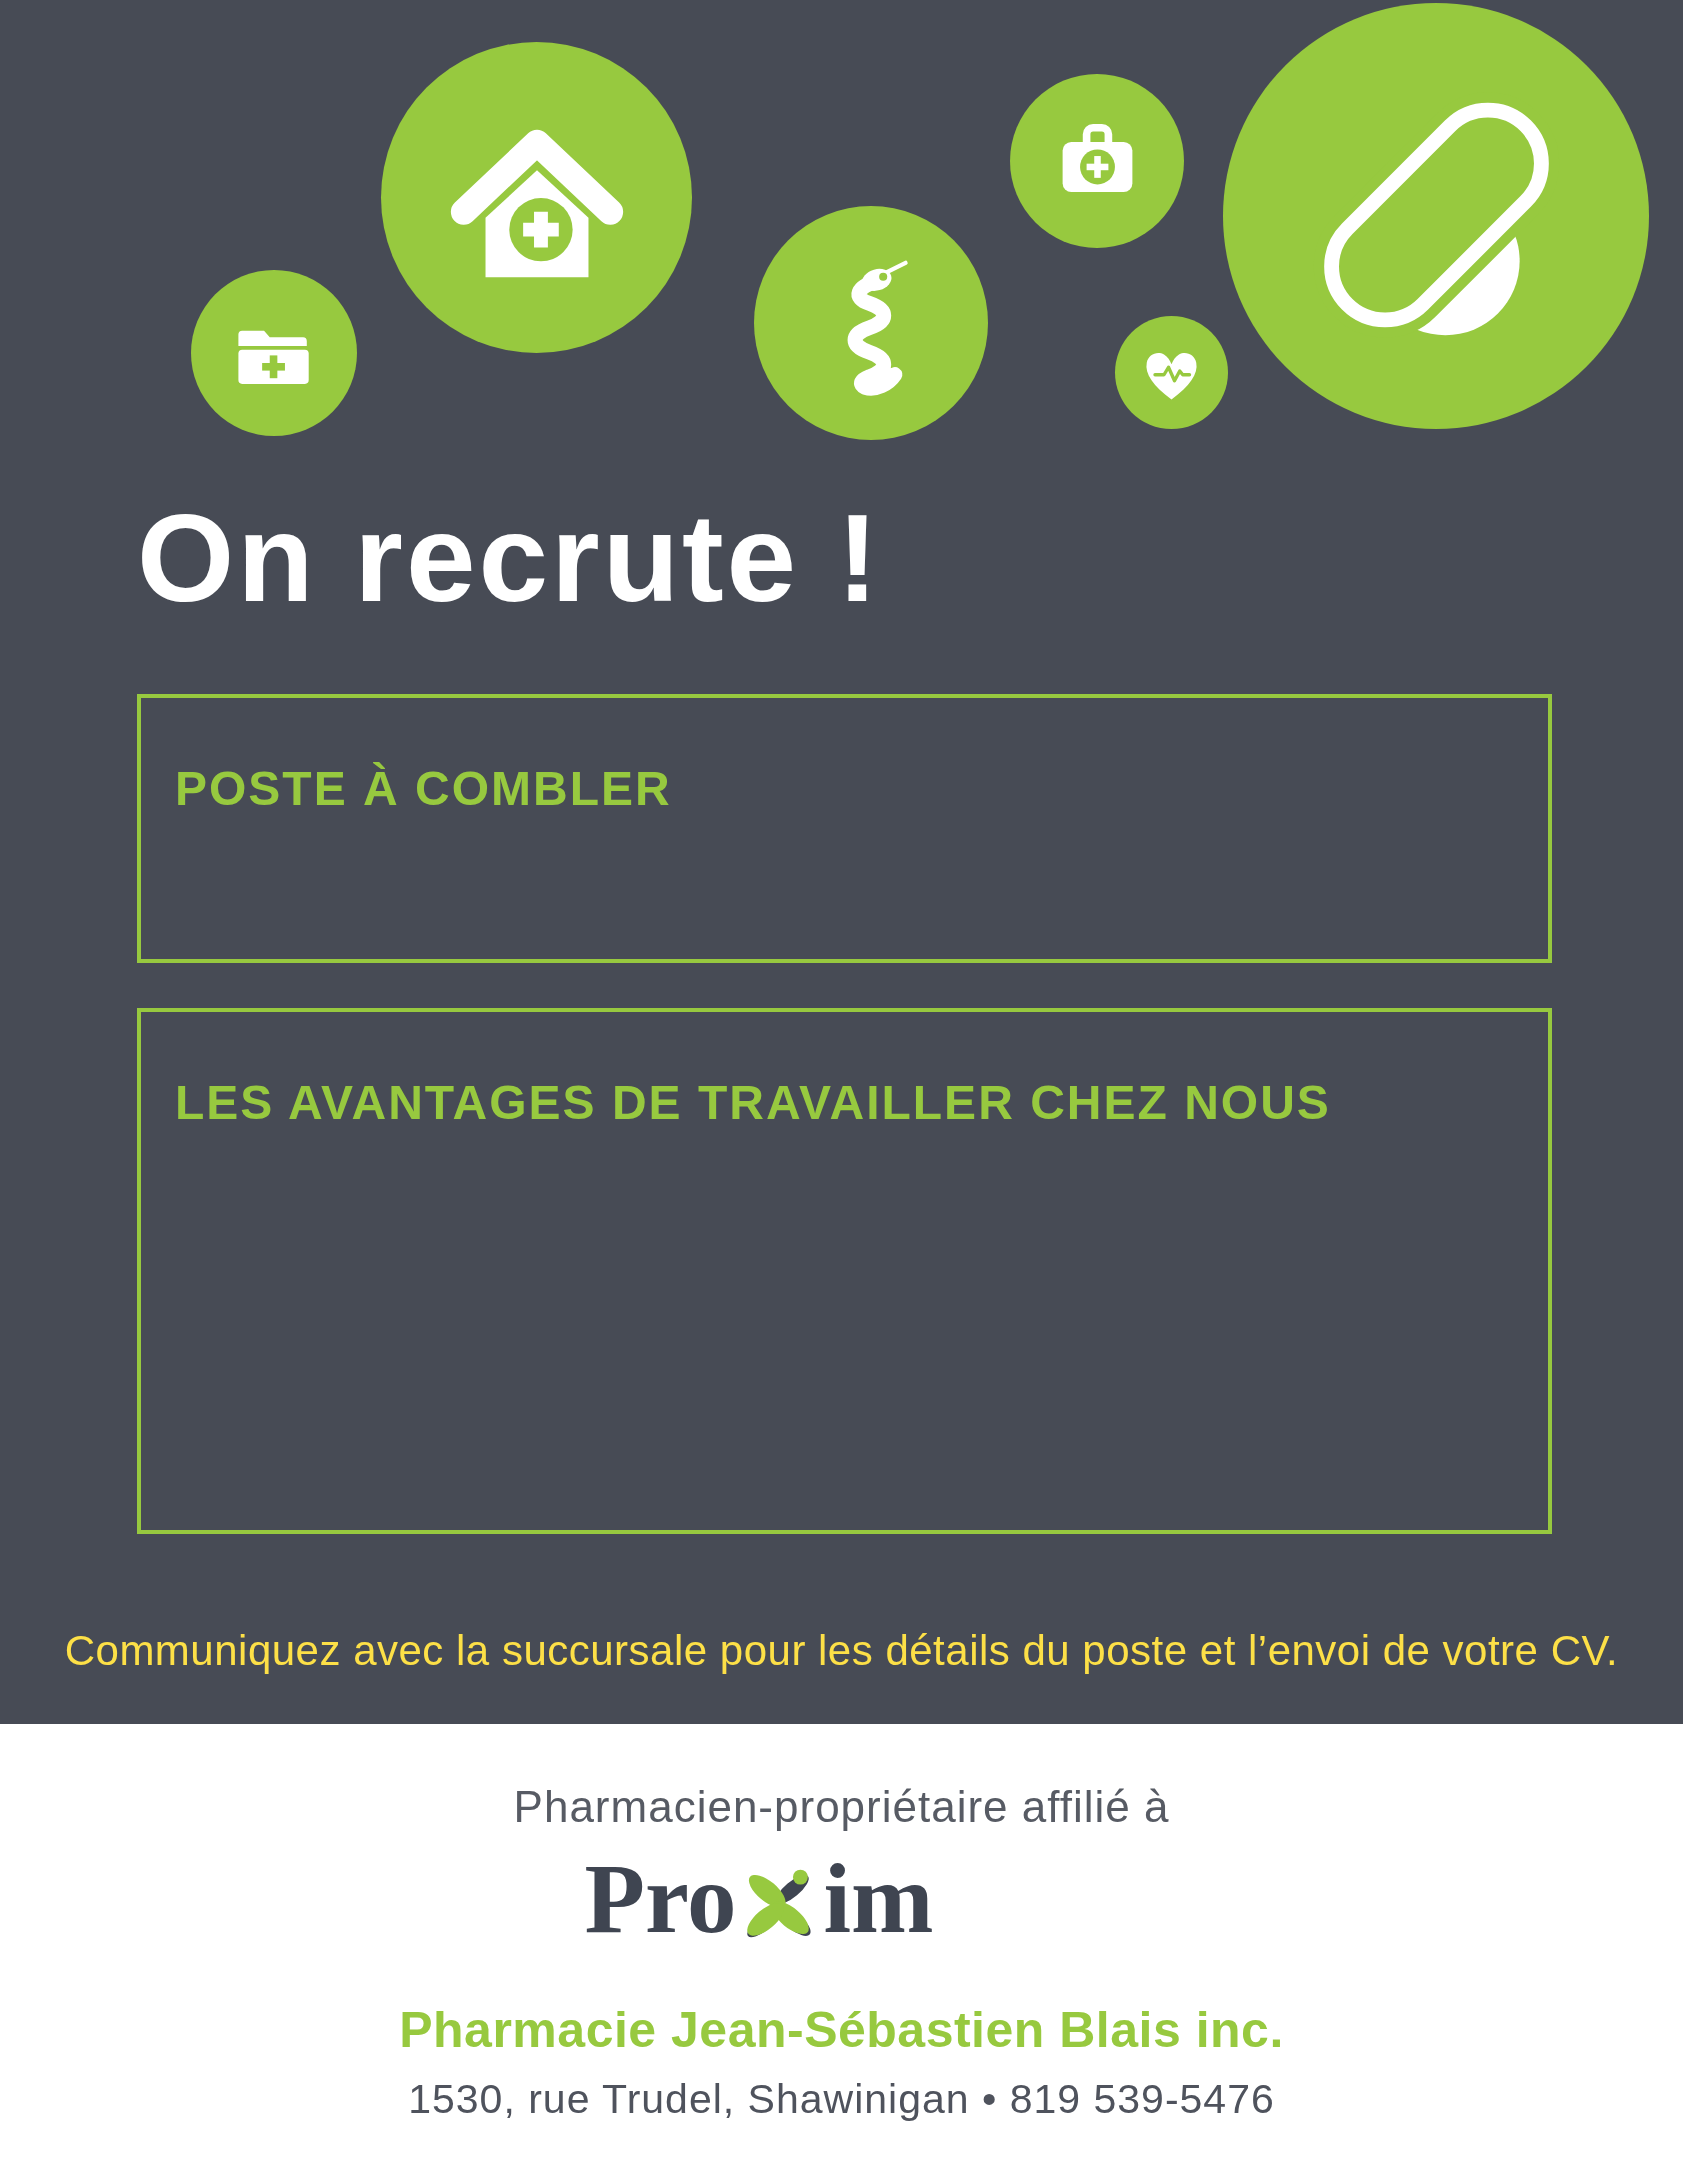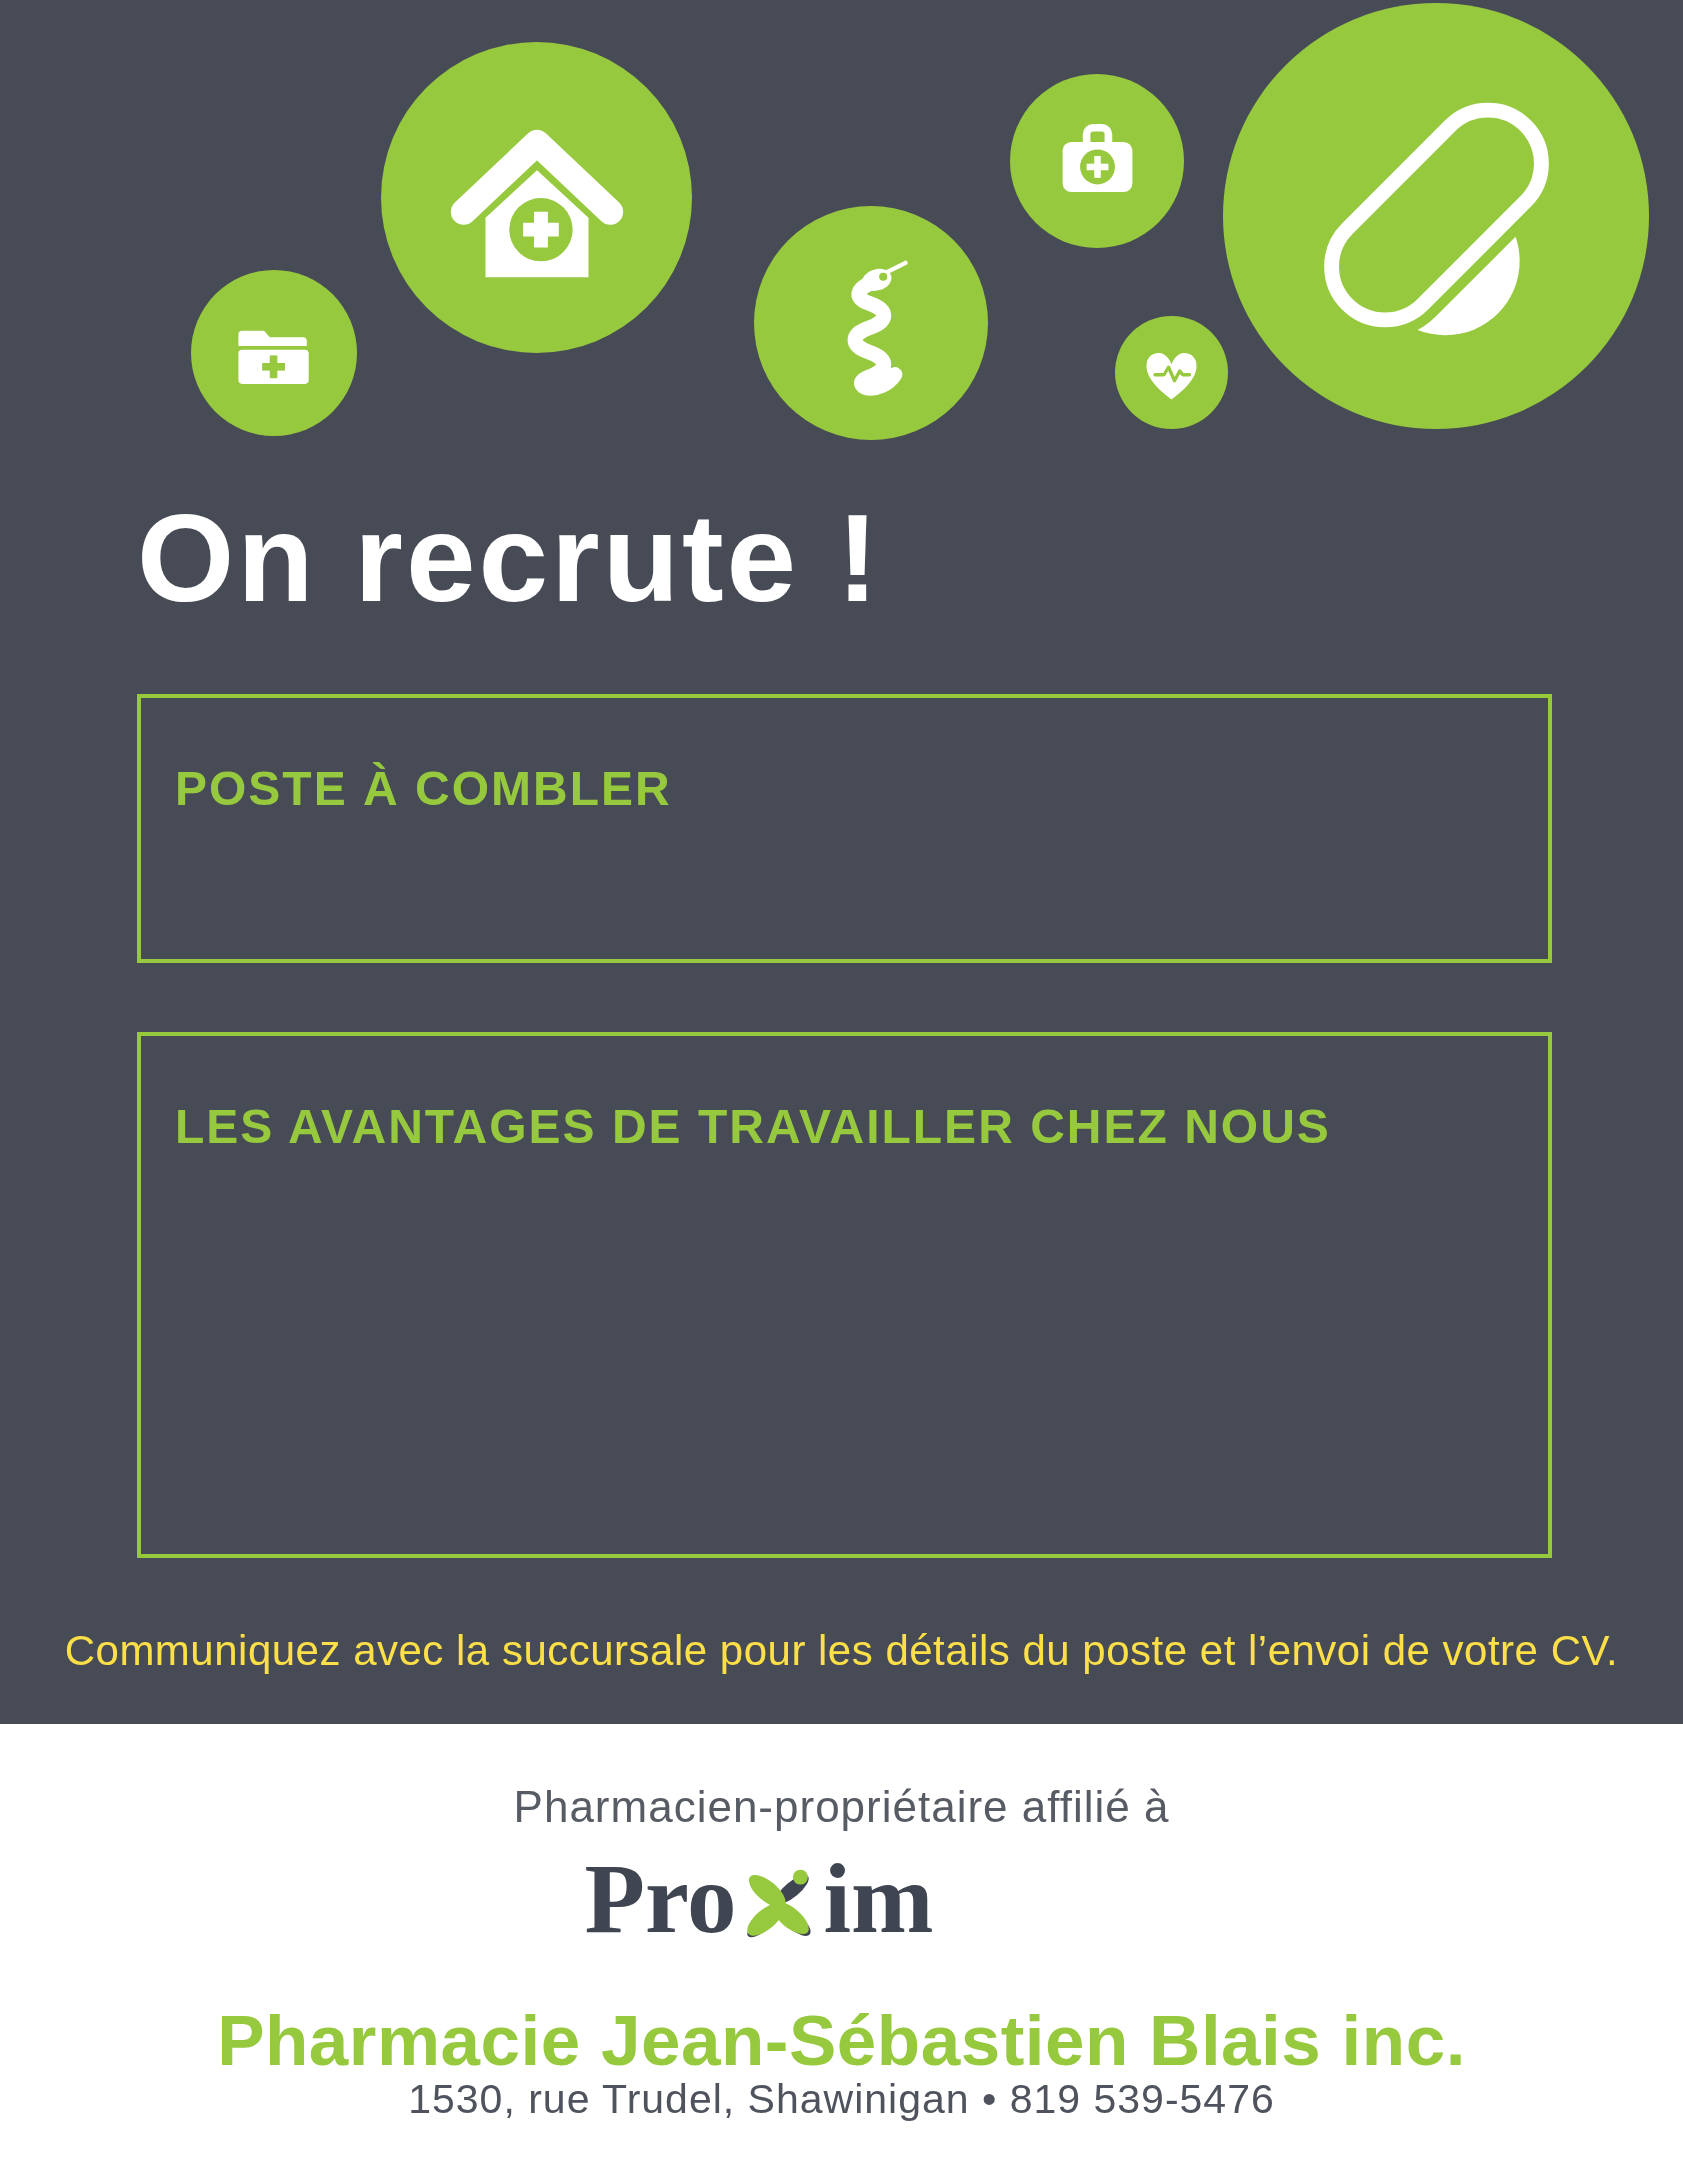--- a/index.html
+++ b/index.html
@@ -33,21 +33,21 @@
     position:absolute;left:137px;top:495px;
     color:#ffffff;font-size:125px;font-weight:700;letter-spacing:3px;
     line-height:1;white-space:nowrap;
   }
   .field-box{
     position:absolute;left:137px;width:1415px;
     border:4px solid var(--green);box-sizing:border-box;
     padding:67px 0 0 34px;
   }
   .box-position{top:694px;height:269px;}
-  .box-benefits{top:1032px;height:526px;}
+  .box-benefits{top:1008px;height:526px;}
   .field-label{
     color:var(--green);font-size:48px;font-weight:700;letter-spacing:2px;
     line-height:1;white-space:nowrap;
   }
   .contact-note{
     position:absolute;left:0;top:1627px;width:1683px;
     text-align:center;color:#fde047;font-size:42px;font-weight:300;
     letter-spacing:0.5px;
   }
   .footer{
@@ -61,21 +61,21 @@
     position:absolute;left:0;top:1843px;width:1518px;height:111px;
     display:flex;align-items:center;justify-content:center;
   }
   .logo-text{
     font-family:"Liberation Serif", serif;font-weight:700;font-size:99px;
     color:var(--logo-dark);line-height:1;
   }
   .logo-x{width:83px;height:91px;margin:0 2px;position:relative;top:6px;}
   .pharmacy-name{
     position:absolute;left:0;top:2005px;width:1683px;text-align:center;
-    color:var(--green);font-size:71px;font-weight:700;letter-spacing:0.5px;
+    color:var(--green);font-size:50px;font-weight:700;letter-spacing:0.5px;
     line-height:1;
   }
   .address-line{
     position:absolute;left:0;top:2077px;width:1683px;text-align:center;
     color:#4F535D;font-size:41px;font-weight:300;letter-spacing:1px;
     line-height:1.1;
   }
 </style>
 </head>
 <body>

